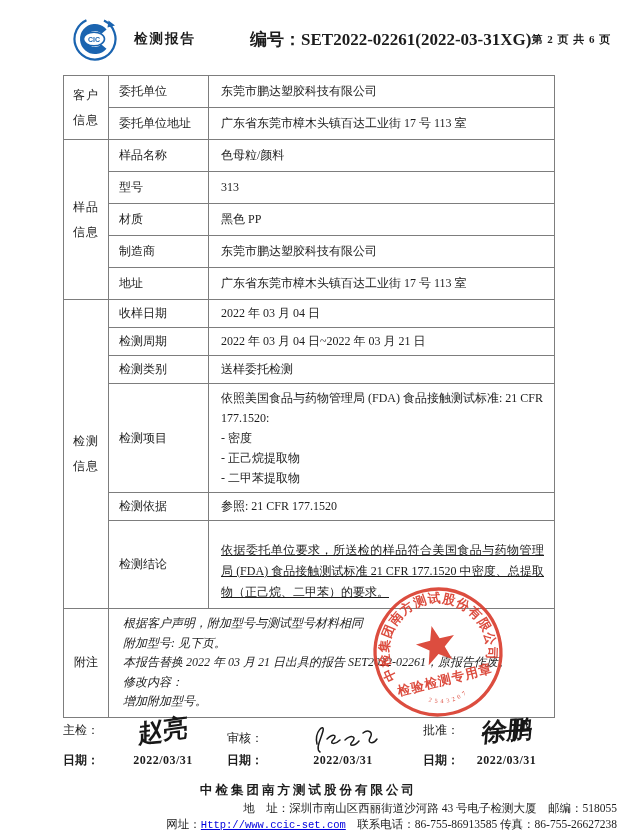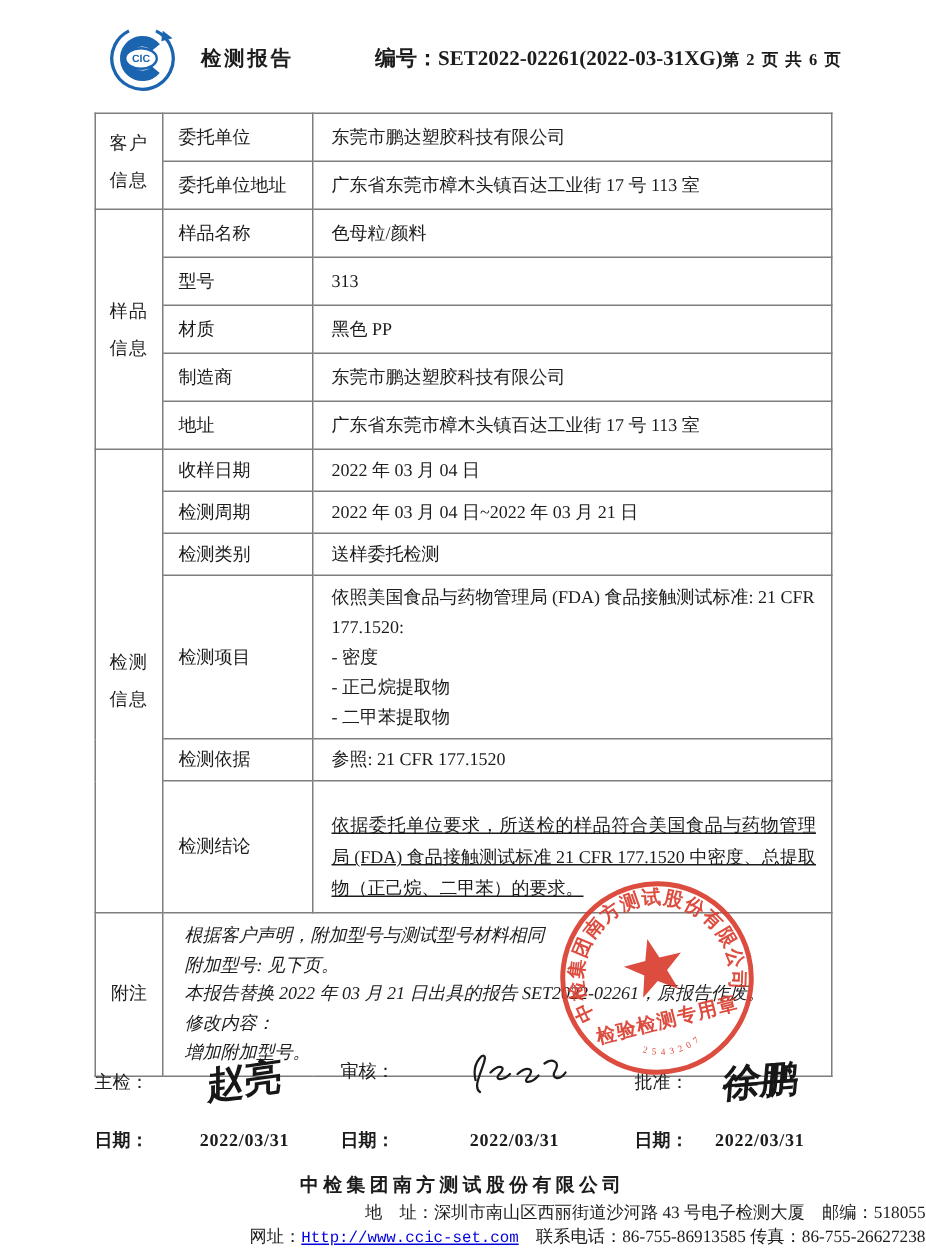--- a/index.html
+++ b/index.html
@@ -7,43 +7,43 @@
     width:617px; height:840px; position:relative; background:#ffffff;
     font-family:"Liberation Serif","DejaVu Serif",serif; color:#1c1c1c;
     overflow:hidden;
   }
 
   
   .header { position:absolute; top:14px; left:72px; width:478px; height:50px;
             display:flex; align-items:center; }
   .logo { width:46px; height:46px; flex:0 0 auto; }
   .title { font-size:13.5px; font-weight:bold; margin-left:16px; letter-spacing:2px; white-space:nowrap; }
-  .report-no { font-size:14px; font-weight:bold; margin-left:54px; white-space:nowrap; }
+  .report-no { font-size:17px; font-weight:bold; margin-left:54px; white-space:nowrap; }
   .page-info { font-size:11px; font-weight:bold; margin-left:auto; letter-spacing:1px; white-space:nowrap; }
 
   
   table.report { position:absolute; top:75px; left:63px; width:491px;
                  border-collapse:collapse; table-layout:fixed; }
   table.report td { border:1px solid #7d7d7d; font-size:12px; vertical-align:middle; }
   col.c-sec { width:45px; } col.c-lab { width:100px; } col.c-val { width:346px; }
   td.sec { text-align:center; padding:0; }
   td.sec .stack { width:28px; margin:0 auto; line-height:25px; letter-spacing:1px; }
   td.lab { padding:0 4px 0 10px; }
   td.val { padding:0 8px 0 12px; }
   tr.single td { height:31px; }
   tr.narrow td { height:27px; }
   td.lines { padding:4px 8px 4px 12px; }
   td.lines div { line-height:20px; }
   td.conclusion { line-height:21px; padding:19px 10px 5px 12px; text-align:justify;text-decoration:underline; }
   td.notes { padding:5px 10px 5px 14px; }
   td.notes div { line-height:19.5px;font-style:italic; }
 
   
-  .sig-row { position:absolute; top:684px; left:63px; width:491px; height:50px;
-             display:flex; align-items:flex-end; }
+  .sig-row { position:absolute; top:718px; left:63px; width:491px; height:50px;
+             display:flex; align-items:flex-start; }
   .date-row { position:absolute; top:752px; left:63px; width:491px;
               display:flex; font-size:12px;font-weight:bold; }
   .col1 { width:164px; display:flex; align-items:center; }
   .col2 { width:196px; display:flex; align-items:center; }
   .col3 { flex:1; display:flex; align-items:center; }
   .sig-label, .date-label { font-size:12px; white-space:nowrap; }
   .sig-slot { flex:1; text-align:center; }
   .hand { display:inline-block; font-size:25px; font-weight:bold; color:#171717;
           transform:rotate(-8deg) skewX(-8deg); line-height:1; }
   .hand3 { text-decoration:line-through; transform:rotate(-5deg) skewX(-10deg); }

